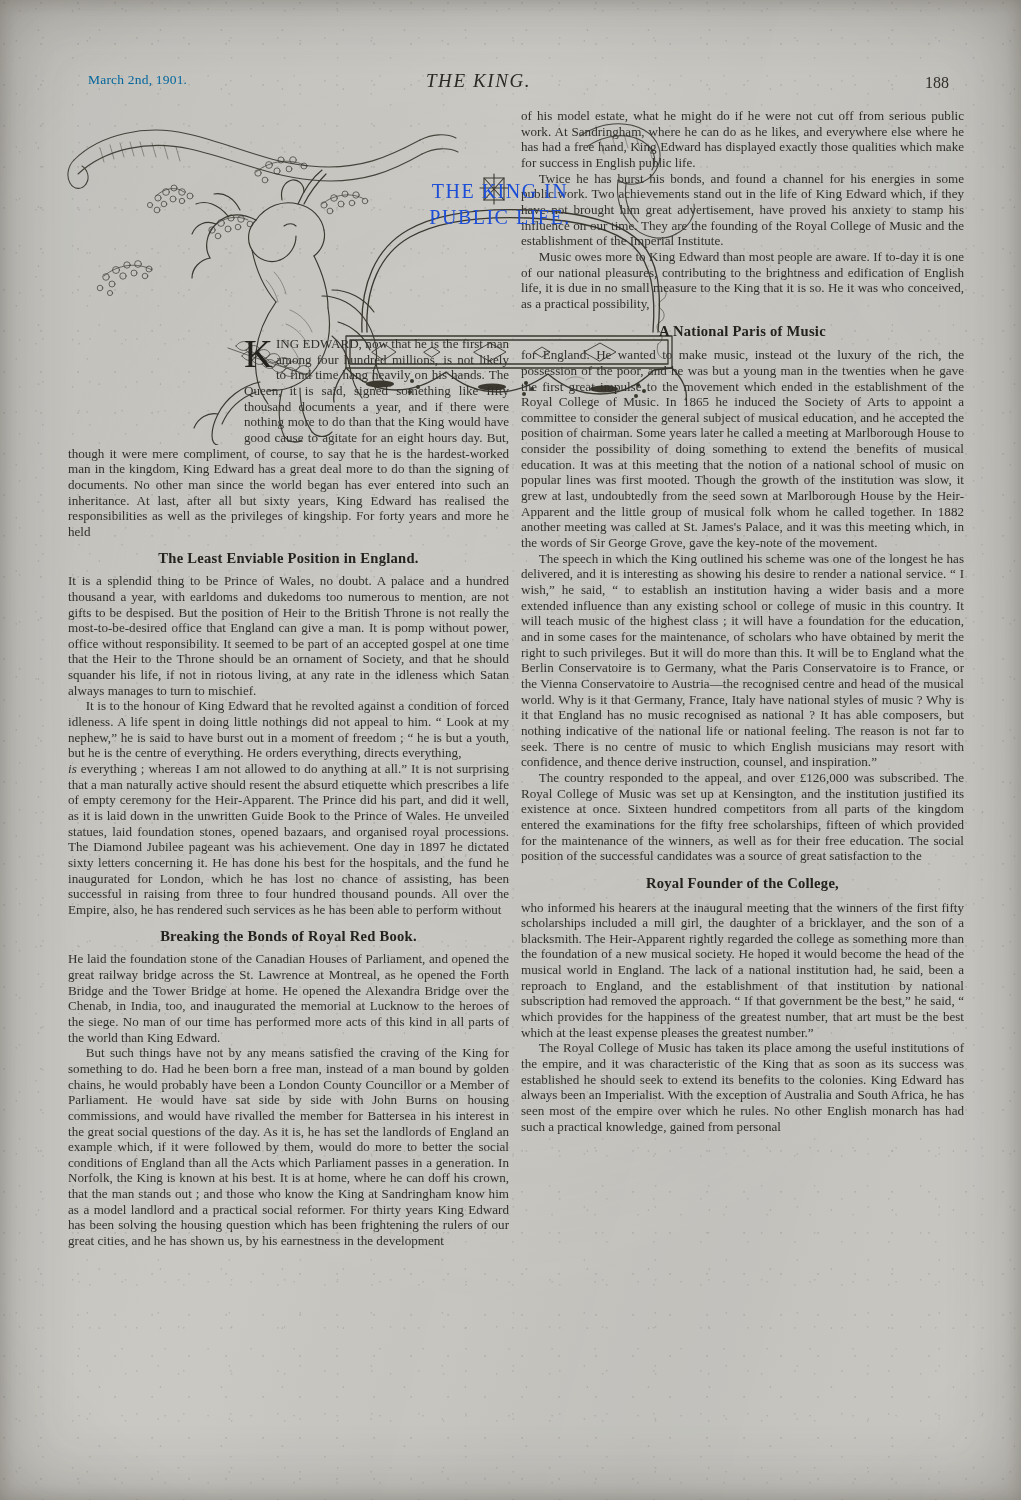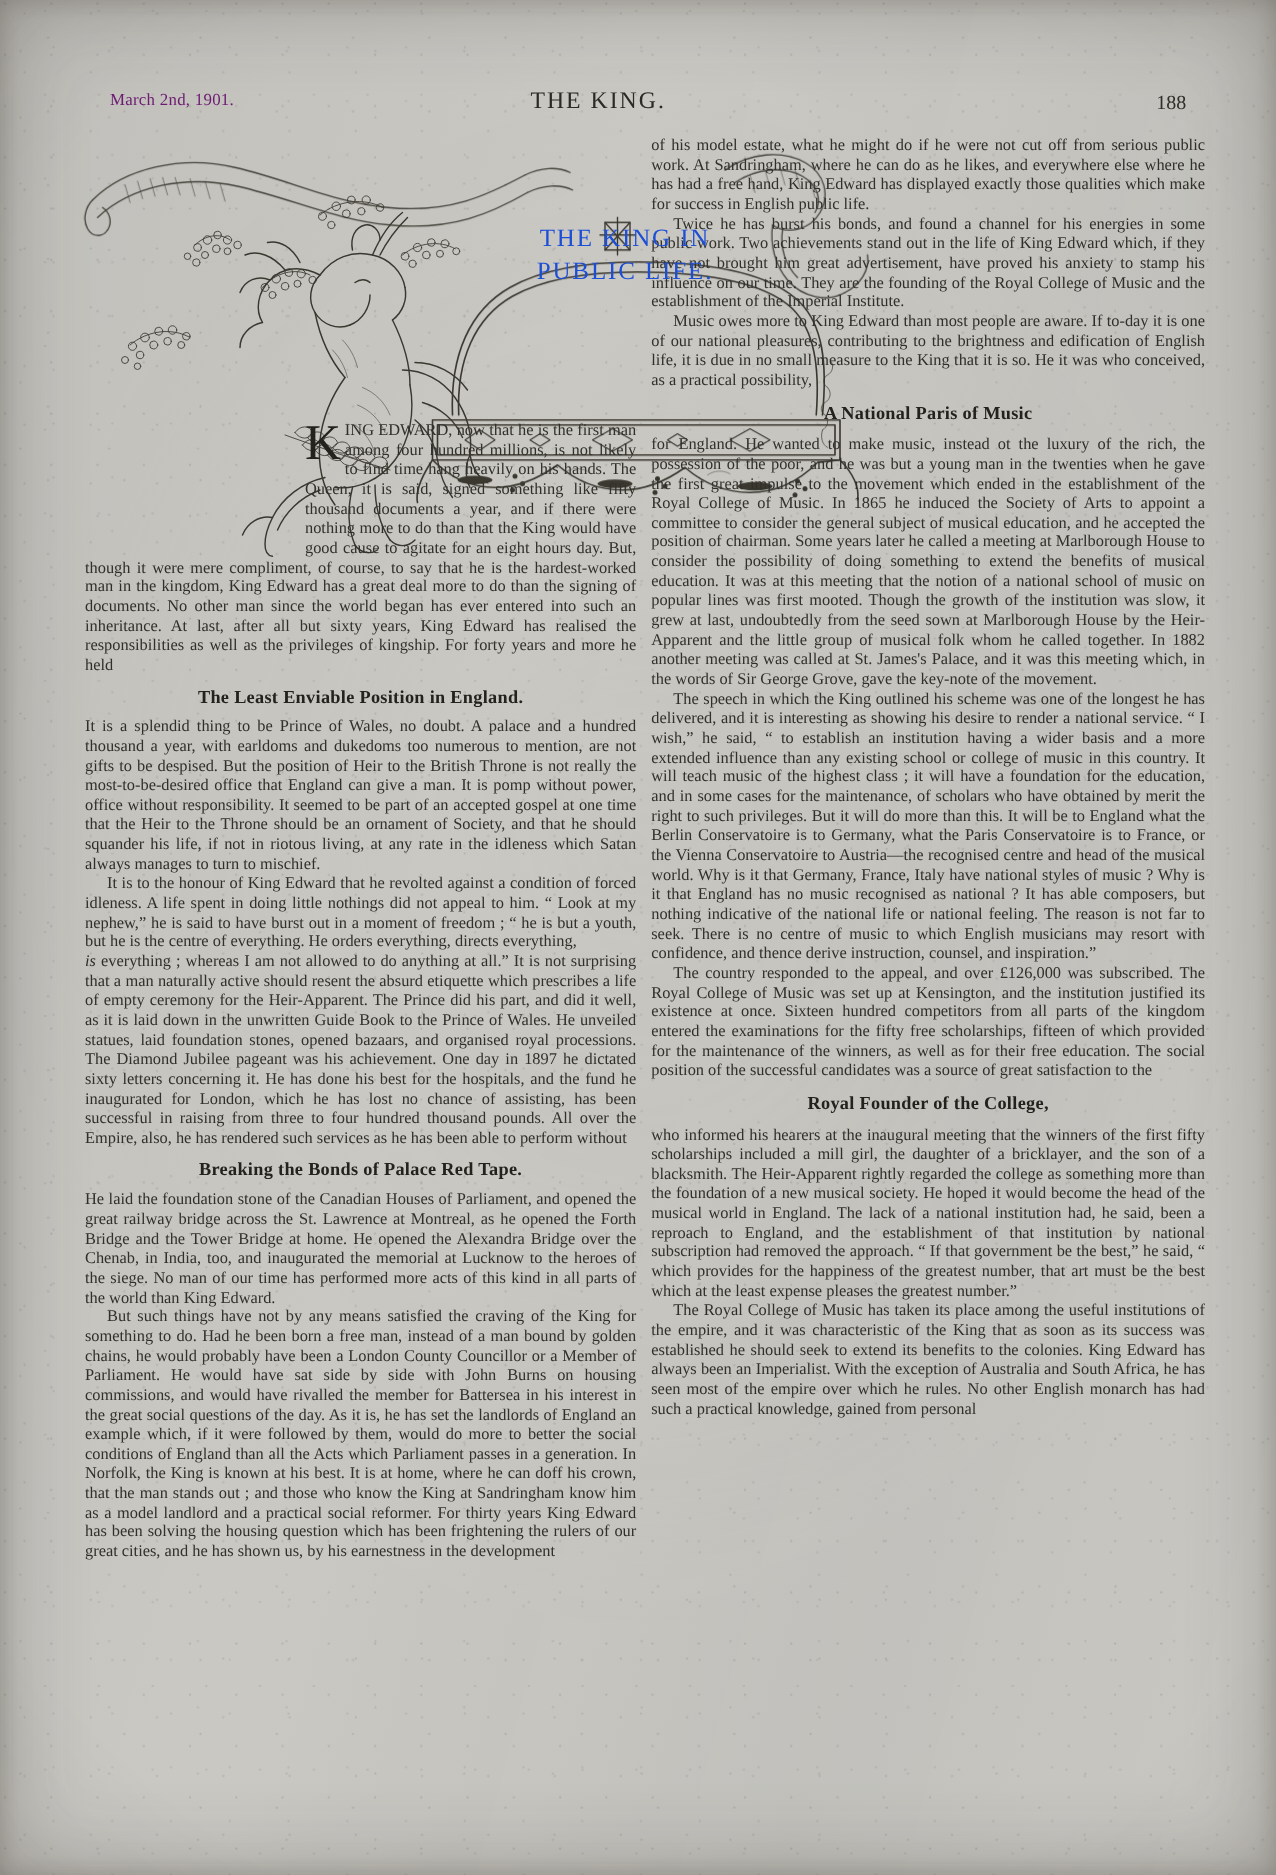--- a/index.html
+++ b/index.html
@@ -62,32 +62,33 @@
     right: 72px;
     height: 26px;
     z-index: 10;
   }
   .runhead-date {
     position: absolute;
     left: 0;
     top: 2px;
     font-size: 13.5px;
     letter-spacing: 0.2px;
-    color: #701a75;
+    color: #0369a1;
   }
   .runhead-title {
     position: absolute;
     left: 0;
     right: 0;
     top: 0;
     text-align: center;
     font-size: 19px;
     letter-spacing: 1.6px;
     color: #2c2a25;
     padding-right: 80px;
+    font-style: italic;
   }
   .runhead-folio {
     position: absolute;
     right: 0;
     top: 4px;
     font-size: 16px;
     color: #33302a;
   }
 
   
@@ -418,21 +419,21 @@
     <p class="opening noindent">
       <span class="float-art"></span><span class="dropcap">K</span><span>ING EDWARD, now that he is the first man among four hundred millions, is not likely to find time hang heavily on his hands. The Queen, it is said, signed something like fifty thousand documents a year, and if there were nothing more to do than that the King would have good cause to agitate for an eight hours day. But, though it were mere compliment, of course, to say that he is the hardest-worked man in the kingdom, King Edward has a great deal more to do than the signing of documents. No other man since the world began has ever entered into such an inheritance. At last, after all but sixty years, King Edward has realised the responsibilities as well as the privileges of kingship. For forty years and more he held</span>
     </p>
 
     <h2 class="sect">The Least Enviable Position in England.</h2>
 
     <p class="noindent">It is a splendid thing to be Prince of Wales, no doubt. A palace and a hundred thousand a year, with earldoms and dukedoms too numerous to mention, are not gifts to be despised. But the position of Heir to the British Throne is not really the most-to-be-desired office that England can give a man. It is pomp without power, office without responsibility. It seemed to be part of an accepted gospel at one time that the Heir to the Throne should be an ornament of Society, and that he should squander his life, if not in riotous living, at any rate in the idleness which Satan always manages to turn to mischief.</p>
     <p>It is to the honour of King Edward that he revolted against a condition of forced idleness. A life spent in doing little nothings did not appeal to him. “ Look at my nephew,” he is said to have burst out in a moment of freedom ; “ he is but a youth, but he is the centre of everything. He orders everything, directs everything,</p>
     <p class="run-on"><em class="it">is</em> <span>everything ; whereas I am not allowed to do anything at all.” It is not surprising that a man naturally active should resent the absurd etiquette which prescribes a life of empty ceremony for the Heir-Apparent. The Prince did his part, and did it well, as it is laid down in the unwritten Guide Book to the Prince of Wales. He unveiled statues, laid foundation stones, opened bazaars, and organised royal processions. The Diamond Jubilee pageant was his achievement. One day in 1897 he dictated sixty letters concerning it. He has done his best for the hospitals, and the fund he inaugurated for London, which he has lost no chance of assisting, has been successful in raising from three to four hundred thousand pounds. All over the Empire, also, he has rendered such services as he has been able to perform without</span></p>
 
-    <h2 class="sect">Breaking the Bonds of Palace Red Tape.</h2>
+    <h2 class="sect">Breaking the Bonds of Royal Red Book.</h2>
 
     <p class="noindent">He laid the foundation stone of the Canadian Houses of Parliament, and opened the great railway bridge across the St. Lawrence at Montreal, as he opened the Forth Bridge and the Tower Bridge at home. He opened the Alexandra Bridge over the Chenab, in India, too, and inaugurated the memorial at Lucknow to the heroes of the siege. No man of our time has performed more acts of this kind in all parts of the world than King Edward.</p>
     <p>But such things have not by any means satisfied the craving of the King for something to do. Had he been born a free man, instead of a man bound by golden chains, he would probably have been a London County Councillor or a Member of Parliament. He would have sat side by side with John Burns on housing commissions, and would have rivalled the member for Battersea in his interest in the great social questions of the day. As it is, he has set the landlords of England an example which, if it were followed by them, would do more to better the social conditions of England than all the Acts which Parliament passes in a generation. In Norfolk, the King is known at his best. It is at home, where he can doff his crown, that the man stands out ; and those who know the King at Sandringham know him as a model landlord and a practical social reformer. For thirty years King Edward has been solving the housing question which has been frightening the rulers of our great cities, and he has shown us, by his earnestness in the development</p>
   </div>
 
   <div class="col col-right">
 
     <p class="noindent">of his model estate, what he might do if he were not cut off from serious public work. At Sandringham, where he can do as he likes, and everywhere else where he has had a free hand, King Edward has displayed exactly those qualities which make for success in English public life.</p>
     <p>Twice he has burst his bonds, and found a channel for his energies in some public work. Two achievements stand out in the life of King Edward which, if they have not brought him great advertisement, have proved his anxiety to stamp his influence on our time. They are the founding of the Royal College of Music and the establishment of the Imperial Institute.</p>
     <p>Music owes more to King Edward than most people are aware. If to-day it is one of our national pleasures, contributing to the brightness and edification of English life, it is due in no small measure to the King that it is so. He it was who conceived, as a practical possibility,</p>

